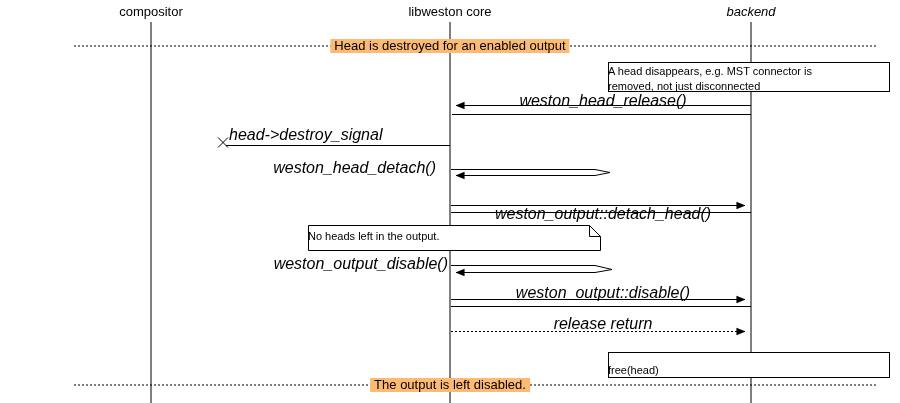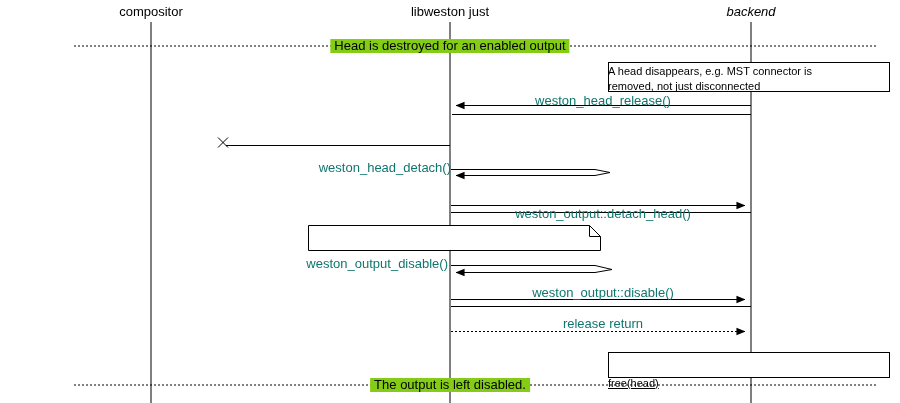--- a/index.html
+++ b/index.html
@@ -31,33 +31,34 @@
     text-align: center;
     white-space: nowrap;
     transform: translateX(-50%);
     color: #000;
   }
 
   .sep-label {
     position: absolute;
     font-size: 13px;
     line-height: 14px;
-    background: #84cc16;
+    background: #fdba74;
     padding: 0 4px;
     white-space: nowrap;
     transform: translate(-50%, -50%);
     color: #000;
   }
 
   .msg-label {
     position: absolute;
-    font-size: 13px;
+    font-size: 16px;
     line-height: 14px;
     white-space: nowrap;
-    color: #0f766e;
+    color: #000000;
+    font-style: italic;
   }
   .msg-label.center { transform: translateX(-50%); }
   .msg-label.right-anchor { transform: translateX(-100%); }
 
   .note-text {
     position: absolute;
     font-size: 11px;
     line-height: 15px;
     text-align: left;
     color: #000;
@@ -124,34 +125,36 @@
       <line x1="451" y1="299.5" x2="745" y2="299.5" stroke="#000" stroke-width="1" marker-end="url(#arrow-solid)"></line>
       <line x1="451" y1="306.5" x2="751" y2="306.5" stroke="#000" stroke-width="1"></line>
     </g>
 
     <g>
       <line x1="451" y1="331.5" x2="745" y2="331.5" stroke="#000" stroke-width="1" stroke-dasharray="2,2" marker-end="url(#arrow-solid)"></line>
     </g>
   </svg>
 
   <div class="actor-label" style="left:151px; top:5px;">compositor</div>
-  <div class="actor-label" style="left:450px; top:5px;">libweston just</div>
+  <div class="actor-label" style="left:450px; top:5px;">libweston core</div>
   <div class="actor-label" style="left:751px; top:5px;font-style:italic;">backend</div>
 
   <div class="sep-label" style="left:450px; top:46px;">Head is destroyed for an enabled output</div>
   <div class="sep-label" style="left:450px; top:385px;text-align:right;">The output is left disabled.</div>
 
   <div class="note-text" style="left:608px; top:64px; width:282px;">A head disappears, e.g. MST connector is
 removed, not just disconnected</div>
-  <div class="note-text" style="left:608px; top:376px; width:282px;text-decoration:underline;">free(head)</div>
+  <div class="note-text" style="left:308px; top:229px; width:282px;">No heads left in the output.</div>
+  <div class="note-text" style="left:608px; top:363px; width:282px;">free(head)</div>
 
   <div class="msg-label center" style="left:603px; top:94px;">weston_head_release()</div>
 
+  <div class="msg-label" style="left:229px; top:128px;">head-&gt;destroy_signal</div>
 
-  <div class="msg-label right-anchor" style="left:451px; top:161px;">weston_head_detach()</div>
+  <div class="msg-label right-anchor" style="left:436px; top:161px;">weston_head_detach()</div>
 
   <div class="msg-label center" style="left:603px; top:207px;">weston_output::detach_head()</div>
 
   <div class="msg-label center" style="left:603px; top:286px;">weston_output::disable()</div>
 
   <div class="msg-label right-anchor" style="left:448px; top:257px;">weston_output_disable()</div>
 
   <div class="msg-label center" style="left:603px; top:317px;text-align:center;">release return</div>
 
 </div>

